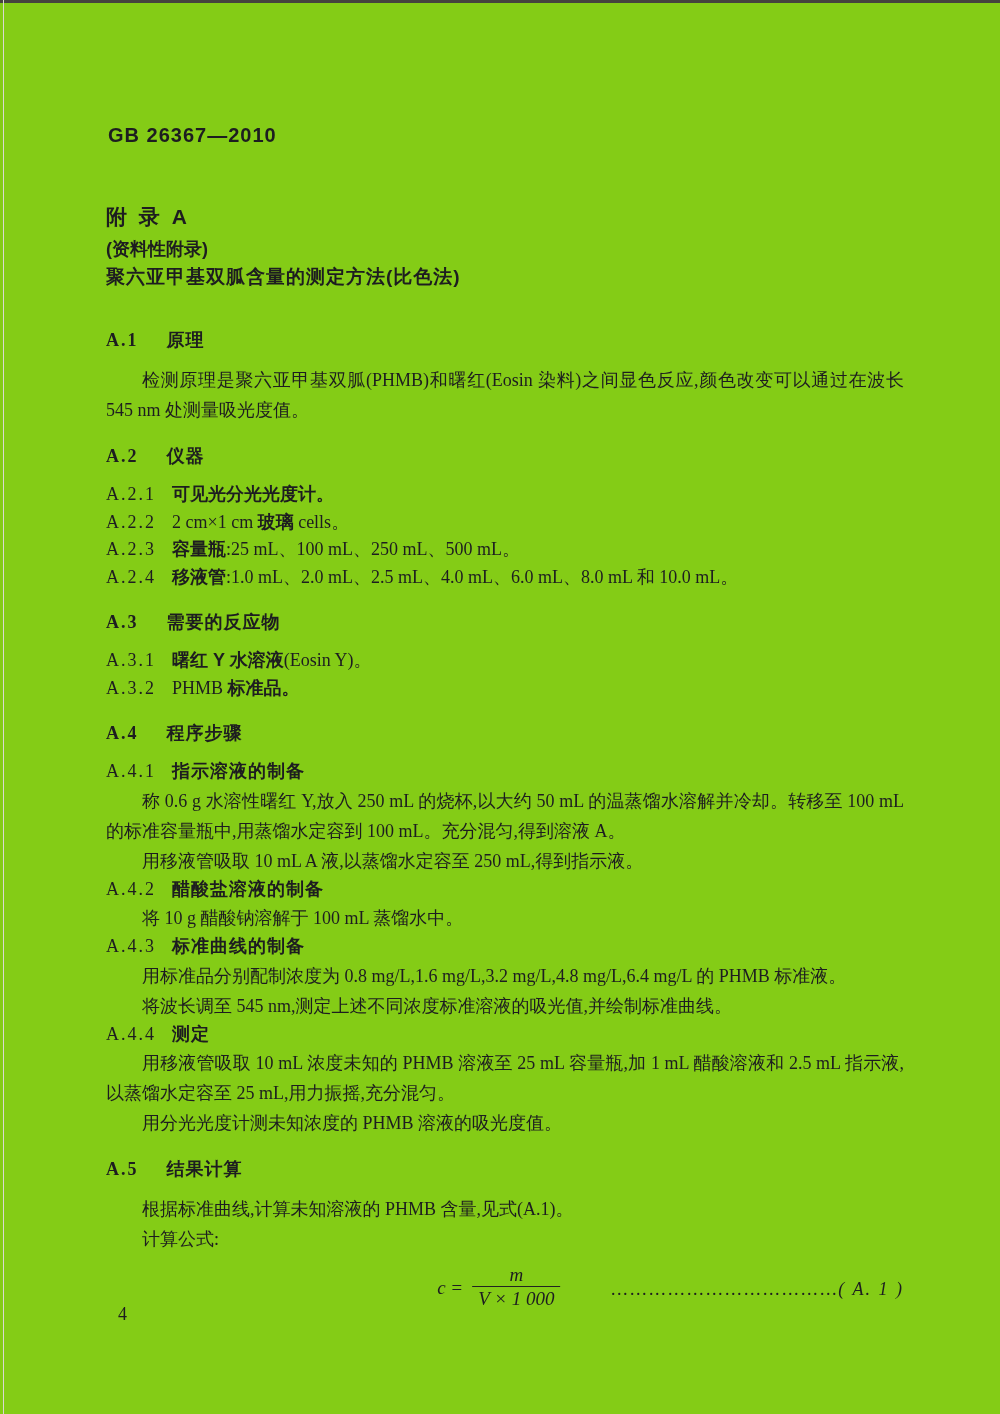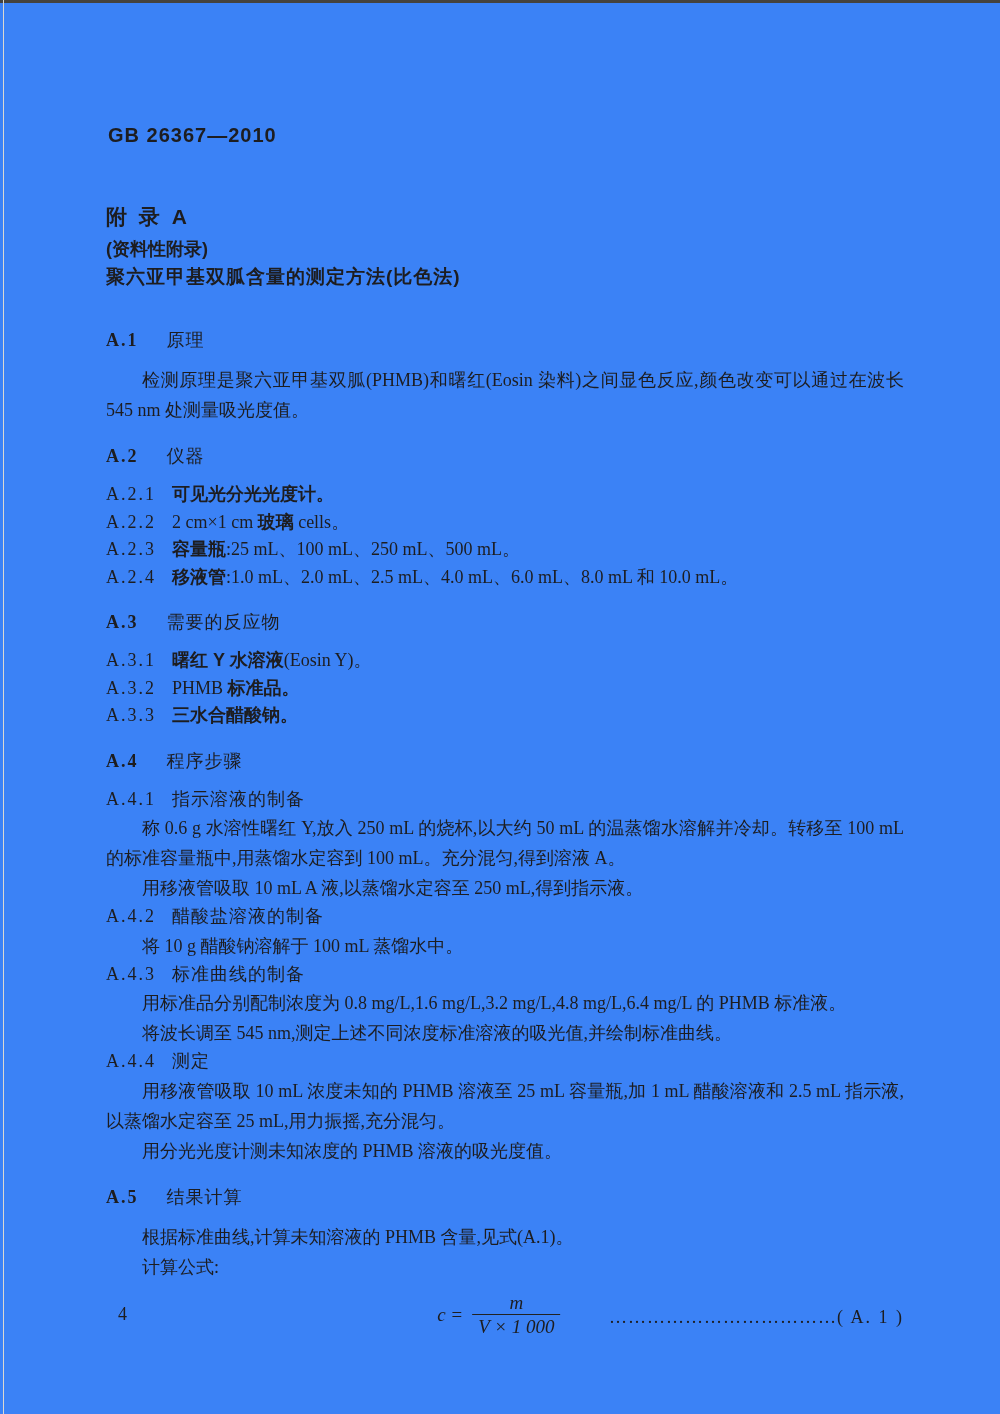--- a/index.html
+++ b/index.html
@@ -1,20 +1,20 @@
 <!DOCTYPE html>
 <html><head>
 <meta charset="utf-8">
 <style>
   html,body{margin:0;padding:0;background:#d8d5cf;}
   .page{
     position:relative;
     width:1000px;height:1414px;
     margin:0 auto;
-    background:#3b82f6;
+    background:#84cc16;
     overflow:hidden;
     font-family:"Liberation Serif","DejaVu Serif",serif;
     color:#1d1d20;
   }
   .scan-top{position:absolute;top:0;left:0;width:100%;height:3px;background:#45433e;}
   .scan-left{position:absolute;top:0;left:3px;width:1px;height:100%;background:#dbd8d1;}
 
   .doc-header{
     position:absolute;left:108px;top:124px;
     font-family:"Liberation Sans","DejaVu Sans",sans-serif;
@@ -33,21 +33,21 @@
   .t1{font-size:21px;line-height:24px;letter-spacing:3px;}
   .t2{font-size:18px;line-height:24px;margin-top:8px;}
   .t3{font-size:19px;line-height:25px;margin-top:3px;letter-spacing:1px;}
 
   .h2{
     font-weight:700;margin:18px 0 11px;
     font-size:18px;line-height:27px;
   }
   .h2.first{margin-top:38px;}
   .hnum{letter-spacing:2px;margin-right:28px;font-weight:700;}
-  .htitle{font-family:"Liberation Sans","DejaVu Sans",sans-serif;font-weight:400;letter-spacing:1px;}
+  .htitle{font-family:"Liberation Sans","DejaVu Sans",sans-serif;font-weight:700;letter-spacing:1px;}
 
   .h3{margin:0;font-size:18px;line-height:27.5px;font-weight:700;}
   .h3 .htitle{letter-spacing:1px;}
 
   .item{line-height:27.5px;}
   .inum{font-weight:400;letter-spacing:2px;margin-right:16px;}
   .ibold{font-family:"Liberation Sans","DejaVu Sans",sans-serif;font-weight:700;}
 
   .para{margin:0;text-indent:2em;text-align:justify;line-height:30px;}
 
@@ -58,21 +58,21 @@
     font-size:19px;font-style:italic;
   }
   .frac{display:inline-flex;flex-direction:column;text-align:center;}
   .fnum{display:block;line-height:22px;padding:0 14px;}
   .fden{display:block;line-height:23px;border-top:1.6px solid #222;padding:0 6px;}
   .f-ref{
     position:absolute;right:0;top:16px;
     font-size:18px;white-space:nowrap;
   }
   .leader{letter-spacing:1px;}
-  .f-label{letter-spacing:2px;}
+  .f-label{letter-spacing:2px;font-style:italic;}
 
   .pageno{position:absolute;left:118px;top:1304px;font-size:18px;}
 </style>
 </head>
 <body>
 
 <div class="page">
   <div class="scan-top"></div>
   <div class="scan-left"></div>
 
@@ -106,23 +106,20 @@
     </div>
 
     <div class="h2">
       <span class="hnum">A.3</span><span class="htitle">需要的反应物</span>
     </div>
     <div class="item">
       <span class="inum">A.3.1</span><span></span><span class="ibold">曙红 Y 水溶液</span><span>(Eosin Y)。</span>
     </div>
     <div class="item">
       <span class="inum">A.3.2</span><span>PHMB </span><span class="ibold">标准品。</span><span></span>
-    </div>
-    <div class="item">
-      <span class="inum">A.3.3</span><span></span><span class="ibold">三水合醋酸钠。</span><span></span>
     </div>
 
     <div class="h2">
       <span class="hnum">A.4</span><span class="htitle">程序步骤</span>
     </div>
 
     <div class="h3">
       <span class="inum">A.4.1</span><span class="htitle">指示溶液的制备</span>
     </div>
     <p class="para">称 0.6 g 水溶性曙红 Y,放入 250 mL 的烧杯,以大约 50 mL 的温蒸馏水溶解并冷却。转移至 100 mL 的标准容量瓶中,用蒸馏水定容到 100 mL。充分混匀,得到溶液 A。</p>

